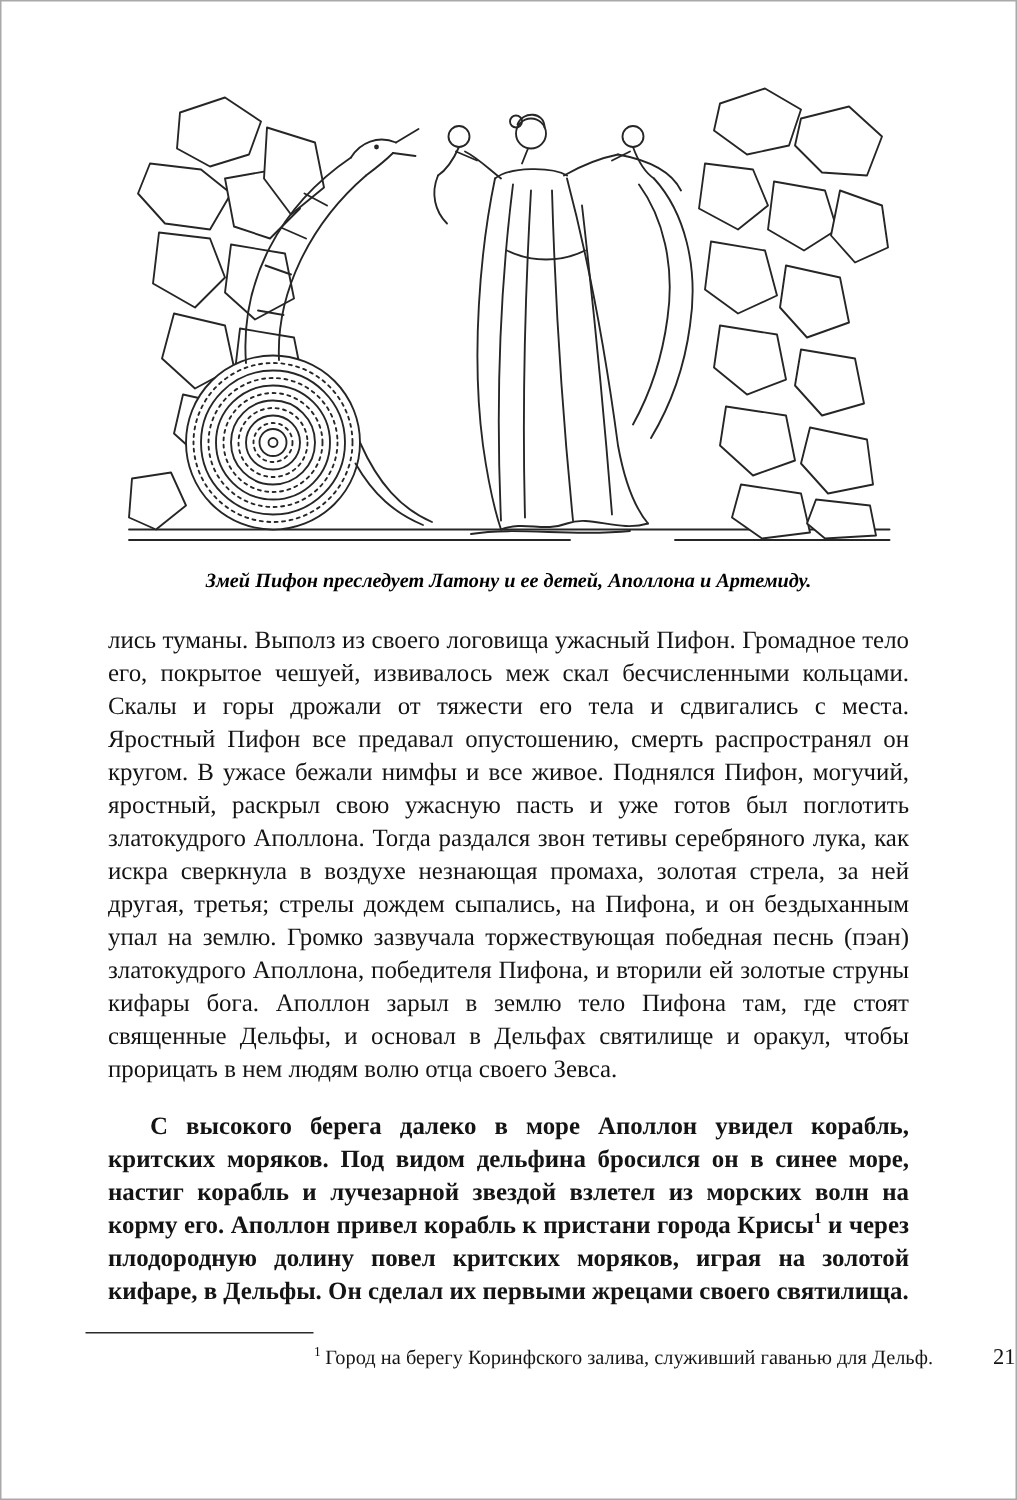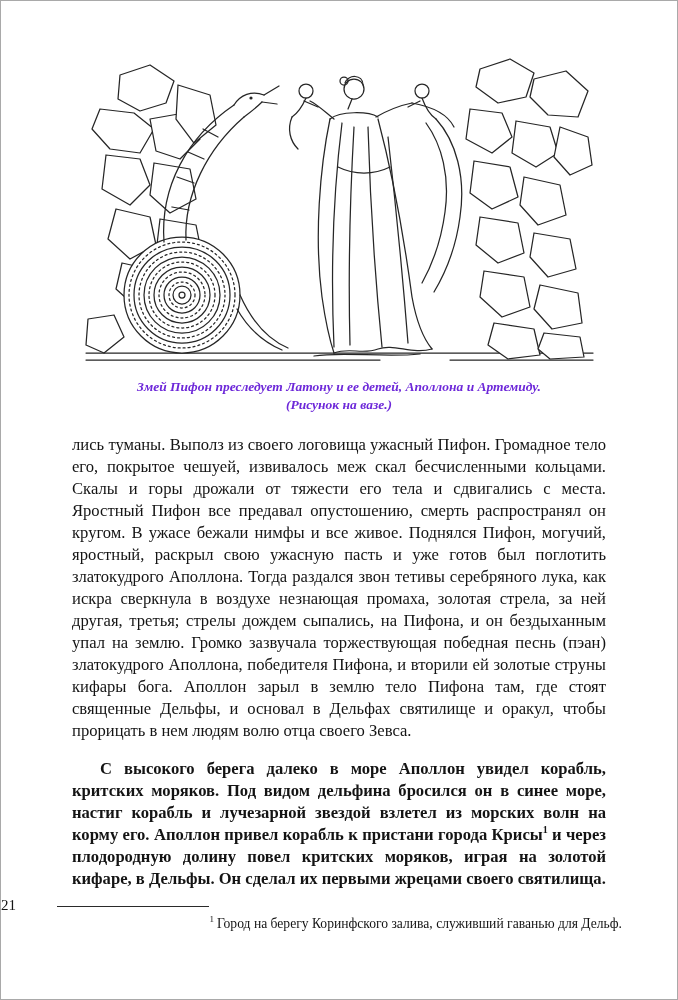--- a/index.html
+++ b/index.html
@@ -27,21 +27,21 @@
     display: block;
     margin: 0 auto;
   }
   .caption {
     margin-top: 11px;
     font-style: italic;
     font-weight: bold;
     font-size: 13.5px;
     line-height: 1.35;
     text-align: center;
-    color: #6d28d9;
+    color: #000000;
   }
   .text-block {
     margin: 20px auto 0;
     width: 566px;
     font-size: 16.6px;
     line-height: 22px;
     text-align: justify;
   }
   .text-block p { margin: 16px; }
   .indent { text-indent: 28px; font-weight: bold; }
@@ -66,21 +66,21 @@
     font-size: 9px;
     vertical-align: super;
     margin-right: 3px;
     margin-left: 12px;
   }
   .page-number {
     position: absolute;
     top: 896px;
     left: 0;
     right: 0;
-    text-align: left;
+    text-align: right;
     font-size: 15px;
   }
 </style>
 </head>
 <body>
 
 <div class="page">
 
   <figure class="illustration-block">
     <svg class="vase-art" width="515" height="310" viewBox="0 0 515 310" stroke="#262626" fill="none" stroke-width="1.25" stroke-linejoin="round" stroke-linecap="round">
@@ -176,21 +176,20 @@
         <polygon points="452,176 488,182 494,212 466,220 448,200"></polygon>
         <polygon points="402,214 442,220 448,250 420,260 398,240"></polygon>
         <polygon points="458,228 496,236 500,266 470,272 452,252"></polygon>
         <polygon points="412,266 452,272 458,298 426,302 406,288"></polygon>
         <polygon points="462,276 498,280 502,300 468,302 456,292"></polygon>
       </g>
     </svg>
 
     <figcaption class="caption">
       <div>Змей Пифон преследует Латону и ее детей, Аполлона и Артемиду.</div>
-      <div>(Рисунок на вазе.)</div>
     </figcaption>
   </figure>
 
   <main class="text-block">
     <p>лись туманы. Выполз из своего логовища ужасный Пифон. Громадное тело его, покрытое чешуей, извивалось меж скал бесчисленными кольцами. Скалы и горы дрожали от тяжести его тела и сдвигались с места. Яростный Пифон все предавал опустошению, смерть распространял он кругом. В ужасе бежали нимфы и все живое. Поднялся Пифон, могучий, яростный, раскрыл свою ужасную пасть и уже готов был поглотить златокудрого Аполлона. Тогда раздался звон тетивы серебряного лука, как искра сверкнула в воздухе незнающая промаха, золотая стрела, за ней другая, третья; стрелы дождем сыпались, на Пифона, и он бездыханным упал на землю. Громко зазвучала торжествующая победная песнь (пэан) златокудрого Аполлона, победителя Пифона, и вторили ей золотые струны кифары бога. Аполлон зарыл в землю тело Пифона там, где стоят священные Дельфы, и основал в Дельфах святилище и оракул, чтобы прорицать в нем людям волю отца своего Зевса.</p>
     <p class="indent"><span>С высокого берега далеко в море Аполлон увидел корабль, критских моряков. Под видом дельфина бросился он в синее море, настиг корабль и лучезарной звездой взлетел из морских волн на корму его. Аполлон привел корабль к пристани города Крисы</span><sup class="fn-ref">1</sup><span> и через плодородную долину повел критских моряков, играя на золотой кифаре, в Дельфы. Он сделал их первыми жрецами своего святилища.</span></p>
   </main>
 
   <div class="footnote-sep"></div>
 

